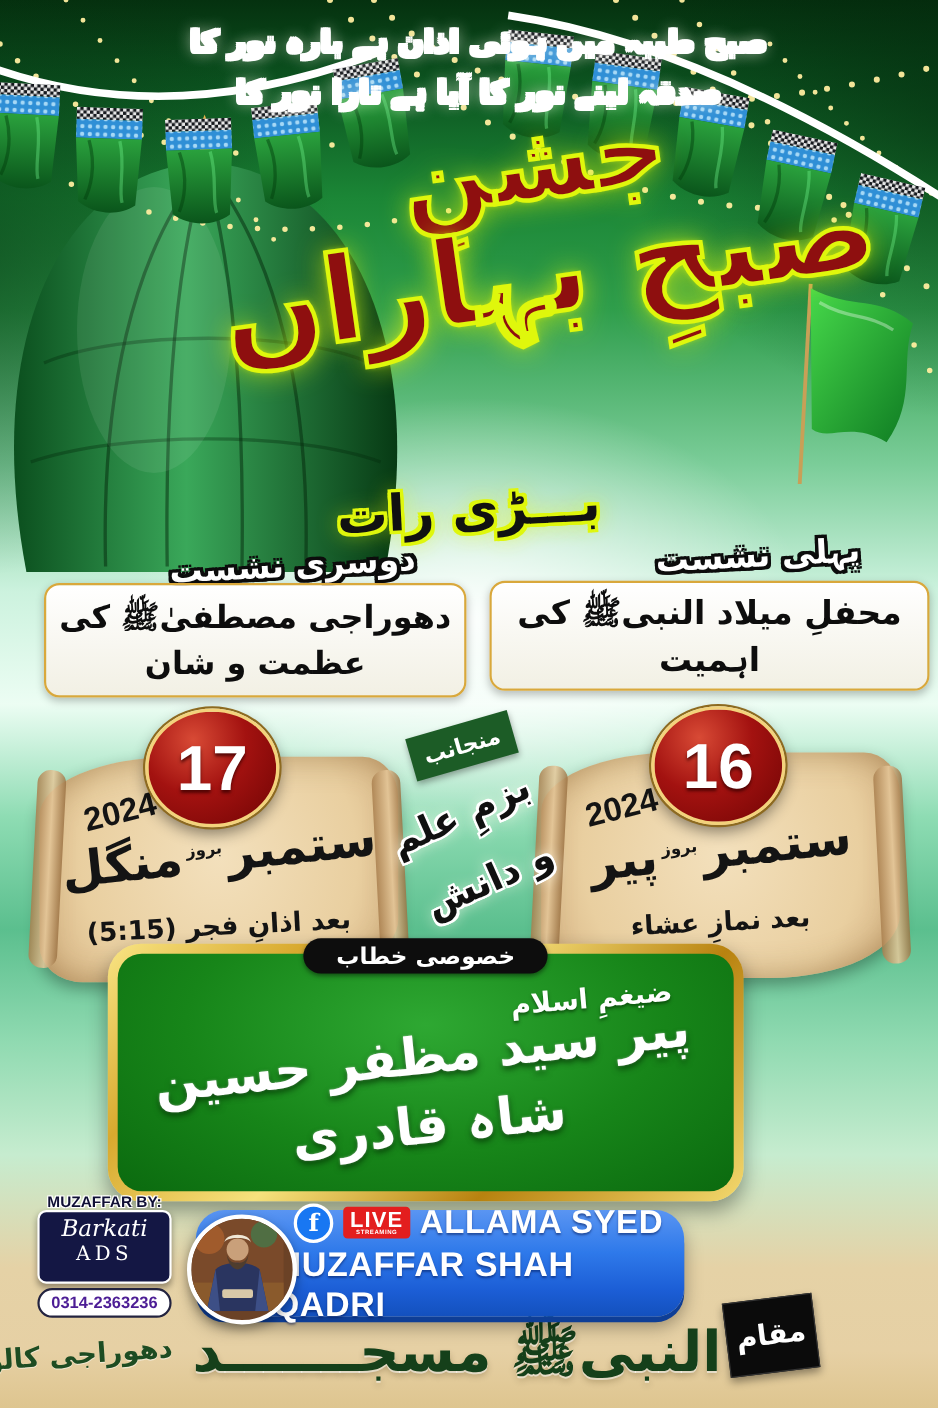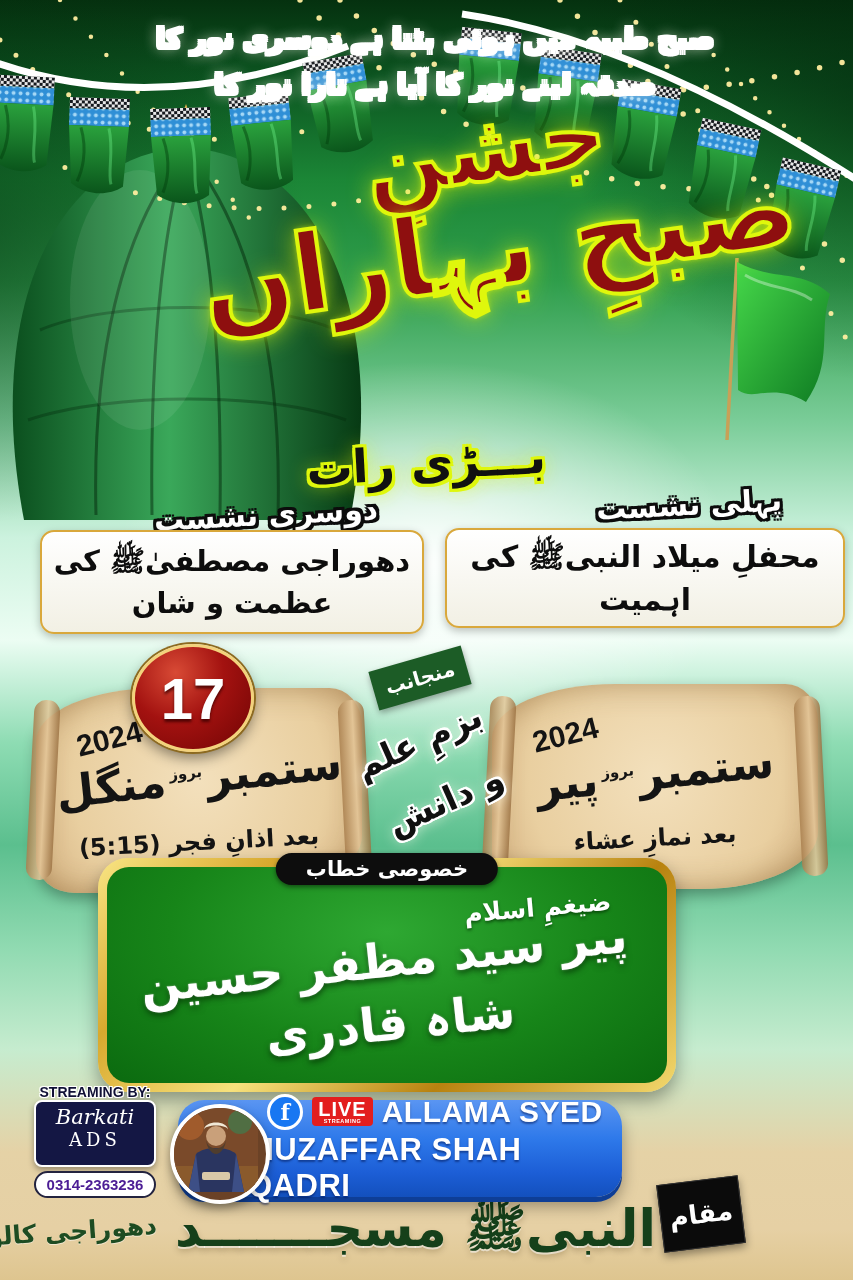--- a/index.html
+++ b/index.html
@@ -212,21 +212,21 @@
     </g>
 
     <g>
       <line x1="737" y1="258" x2="727" y2="440" stroke="#c8a057" stroke-width="3.5"></line>
       <path d="M737,262 C775,282 800,268 830,294 C818,330 834,362 806,402 C772,382 754,402 738,390 Z" fill="url(#gFlag)"></path>
       <path d="M745,275 C770,290 790,285 812,300" stroke="rgba(255,255,255,.35)" stroke-width="3" fill="none"></path>
     </g>
   </svg>
 
   <div class="abs verse rtl ow">
-    <span class="ln">صبح طیبہ میں ہوئی بٹتا ہے دوسری نور کا</span>
+    <span class="ln">صبح طیبہ میں ہوئی اذان ہے بارہ نور کا</span>
     <span class="ln">صدقہ لینے نور کا آیا ہے تارا نور کا</span>
   </div>
 
   <div class="abs title rtl">
     <span class="t1">جشنِ</span>
     <span class="t2">صبحِ بہاراں</span>
   </div>
 
   <div class="abs subtitle rtl oy">بـــڑی رات</div>
 
@@ -239,20 +239,21 @@
     <span>دھوراجی مصطفیٰﷺ کی عظمت و شان</span>
   </div>
 
   <div class="abs scroll scr-r">
     <span class="scr-year">2024</span>
     <div class="scr-main rtl">
       <span>ستمبر</span><span class="pre">بروز</span><span>پیر</span>
     </div>
     <div class="scr-time rtl">بعد نمازِ عشاء</div>
   </div>
+  <div class="abs badge bdg16">16</div>
 
   <div class="abs scroll scr-l">
     <span class="scr-year">2024</span>
     <div class="scr-main rtl">
       <span>ستمبر</span><span class="pre">بروز</span><span>منگل</span>
     </div>
     <div class="scr-time rtl">بعد اذانِ فجر (5:15)</div>
   </div>
   <div class="abs badge bdg17">17</div>
 
@@ -264,21 +265,21 @@
 
   <div class="abs panel">
     <div class="panel-in">
       <div class="pill rtl">خصوصی خطاب</div>
       <div class="honor rtl">ضیغمِ اسلام</div>
       <div class="spk rtl">پیر سید مظفر حسین شاہ قادری</div>
     </div>
   </div>
 
   <div class="abs designer">
-    <div class="des-head">STREAMING BY:</div>
+    <div class="des-head">MUZAFFAR BY:</div>
     <div class="des-brand">
       <span class="bn">Barkati</span>
       <span class="bs">ADS</span>
     </div>
     <div class="des-phone">0314-2363236</div>
   </div>
 
   <div class="abs photo">
     <svg width="84" height="84" viewBox="0 0 84 84">
       <rect width="84" height="84" fill="#7a4a2a"></rect>

